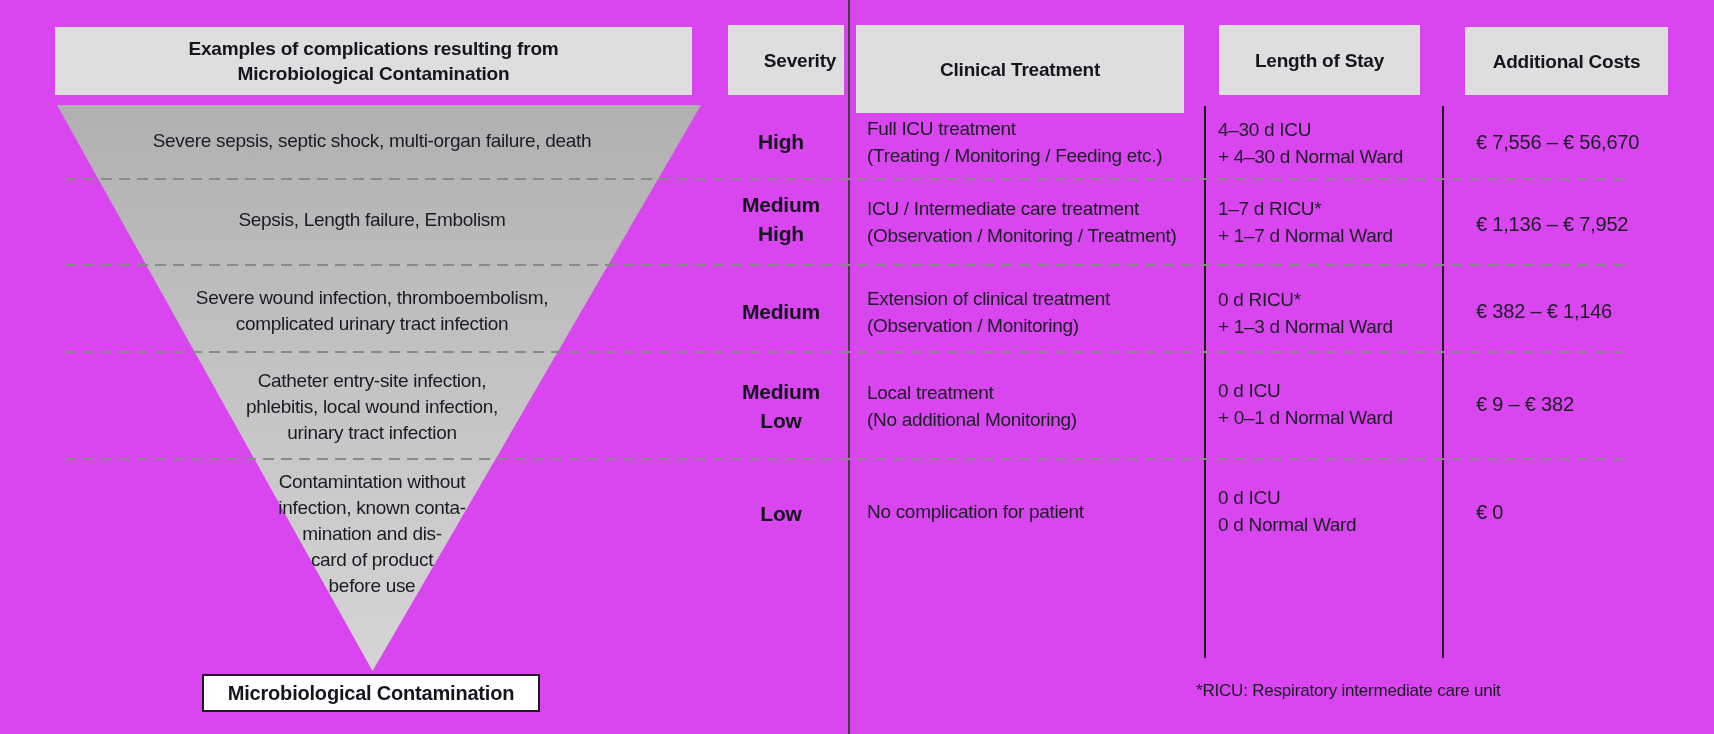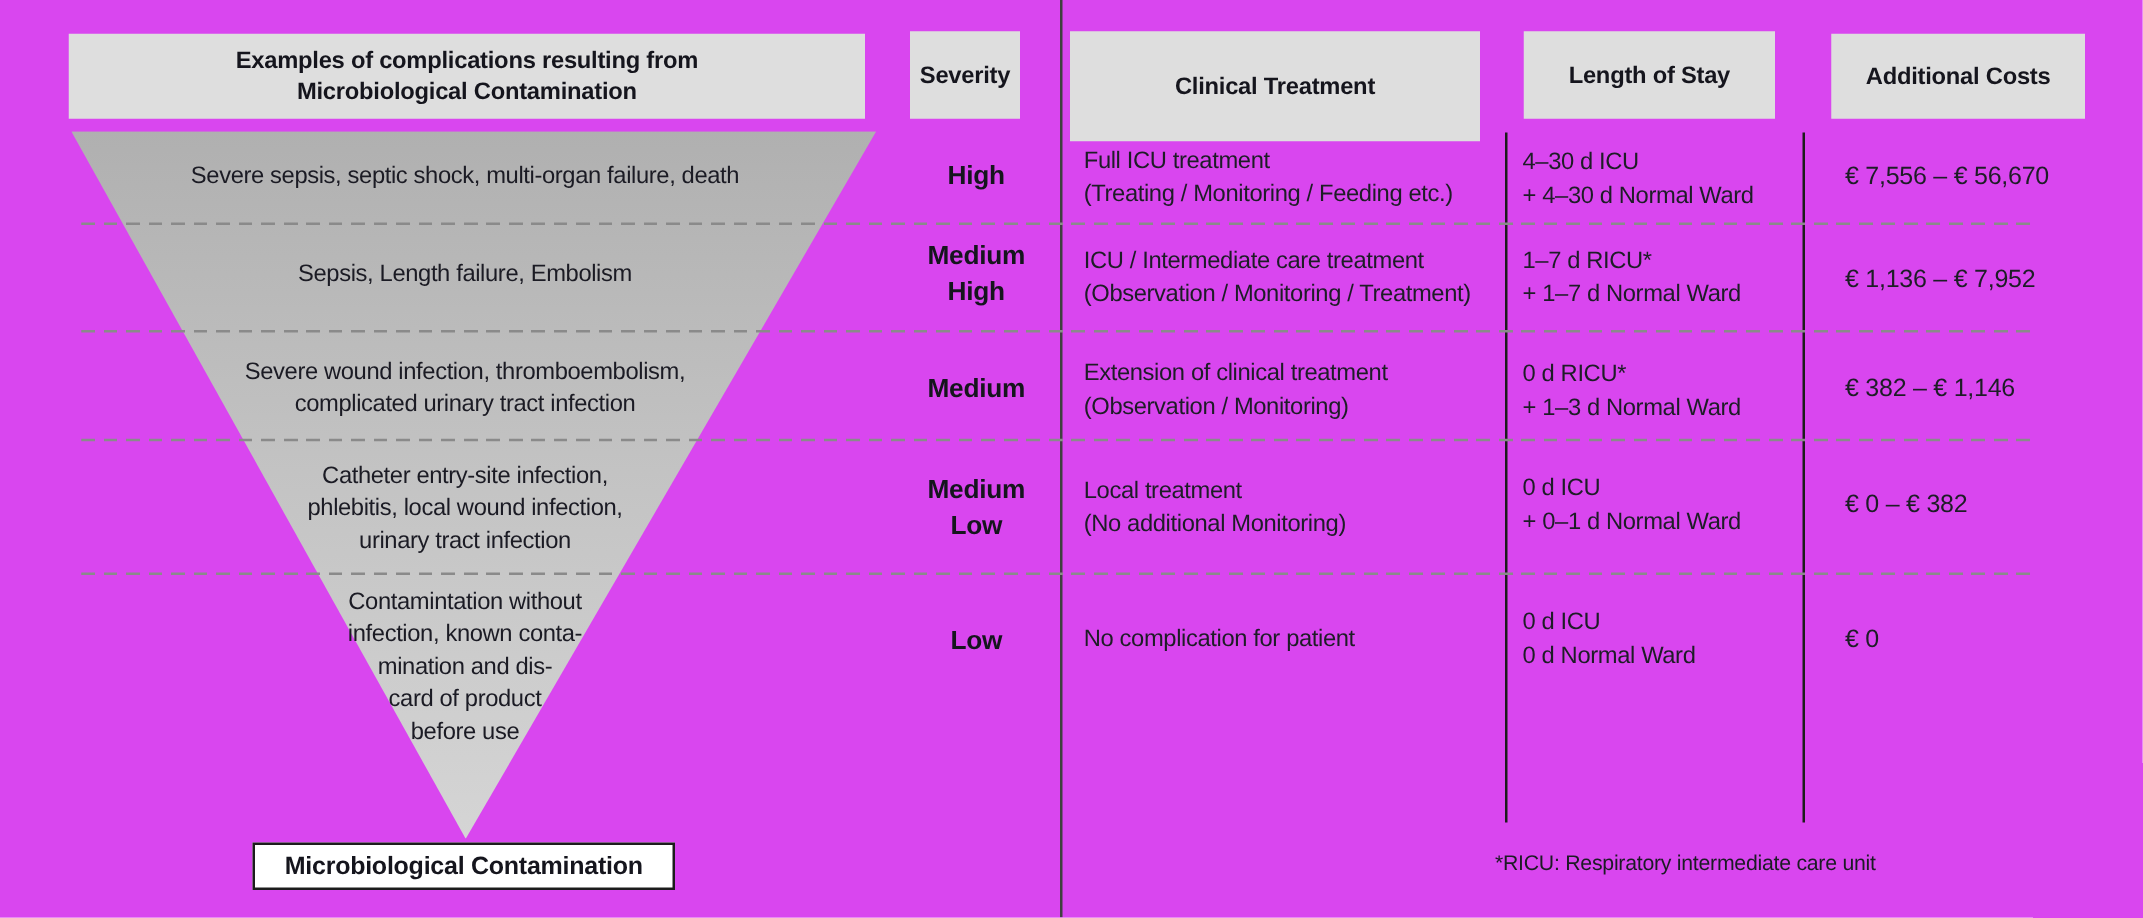--- a/index.html
+++ b/index.html
@@ -67,21 +67,21 @@
 
   <div class="dash" style="top:178px;"></div>
   <div class="dash" style="top:264px;"></div>
   <div class="dash" style="top:351px;"></div>
   <div class="dash" style="top:458px;"></div>
 
   <div class="hdr" style="left:55px;top:27px;width:637px;height:68px;">
     <div>Examples of complications resulting from</div>
     <div>Microbiological Contamination</div>
   </div>
-  <div class="hdr" style="left:728px;top:25px;width:88px;height:70px;">
+  <div class="hdr" style="left:728px;top:25px;width:88px;height:70px;padding-left:28px;">
     <div>Severity</div>
   </div>
   <div class="hdr" style="left:856px;top:25px;width:328px;height:88px;">
     <div>Clinical Treatment</div>
   </div>
   <div class="hdr" style="left:1219px;top:25px;width:201px;height:70px;text-align:center;">
     <div>Length of Stay</div>
   </div>
   <div class="hdr" style="left:1465px;top:27px;width:203px;height:68px;">
     <div>Additional Costs</div>
@@ -172,21 +172,21 @@
   <div class="cell left costs-text" style="left:1476px;top:142px;">
     <div>€ 7,556 – € 56,670</div>
   </div>
   <div class="cell left costs-text" style="left:1476px;top:224px;">
     <div>€ 1,136 – € 7,952</div>
   </div>
   <div class="cell left costs-text" style="left:1476px;top:311px;">
     <div>€ 382 – € 1,146</div>
   </div>
   <div class="cell left costs-text" style="left:1476px;top:404px;">
-    <div>€ 0 – € 382</div>
+    <div>€ 9 – € 382</div>
   </div>
   <div class="cell left costs-text" style="left:1476px;top:512px;">
     <div>€ 0</div>
   </div>
 
   <div class="apex-box">
     <div>Microbiological Contamination</div>
   </div>
 
   <div class="footnote">*RICU: Respiratory intermediate care unit</div>

